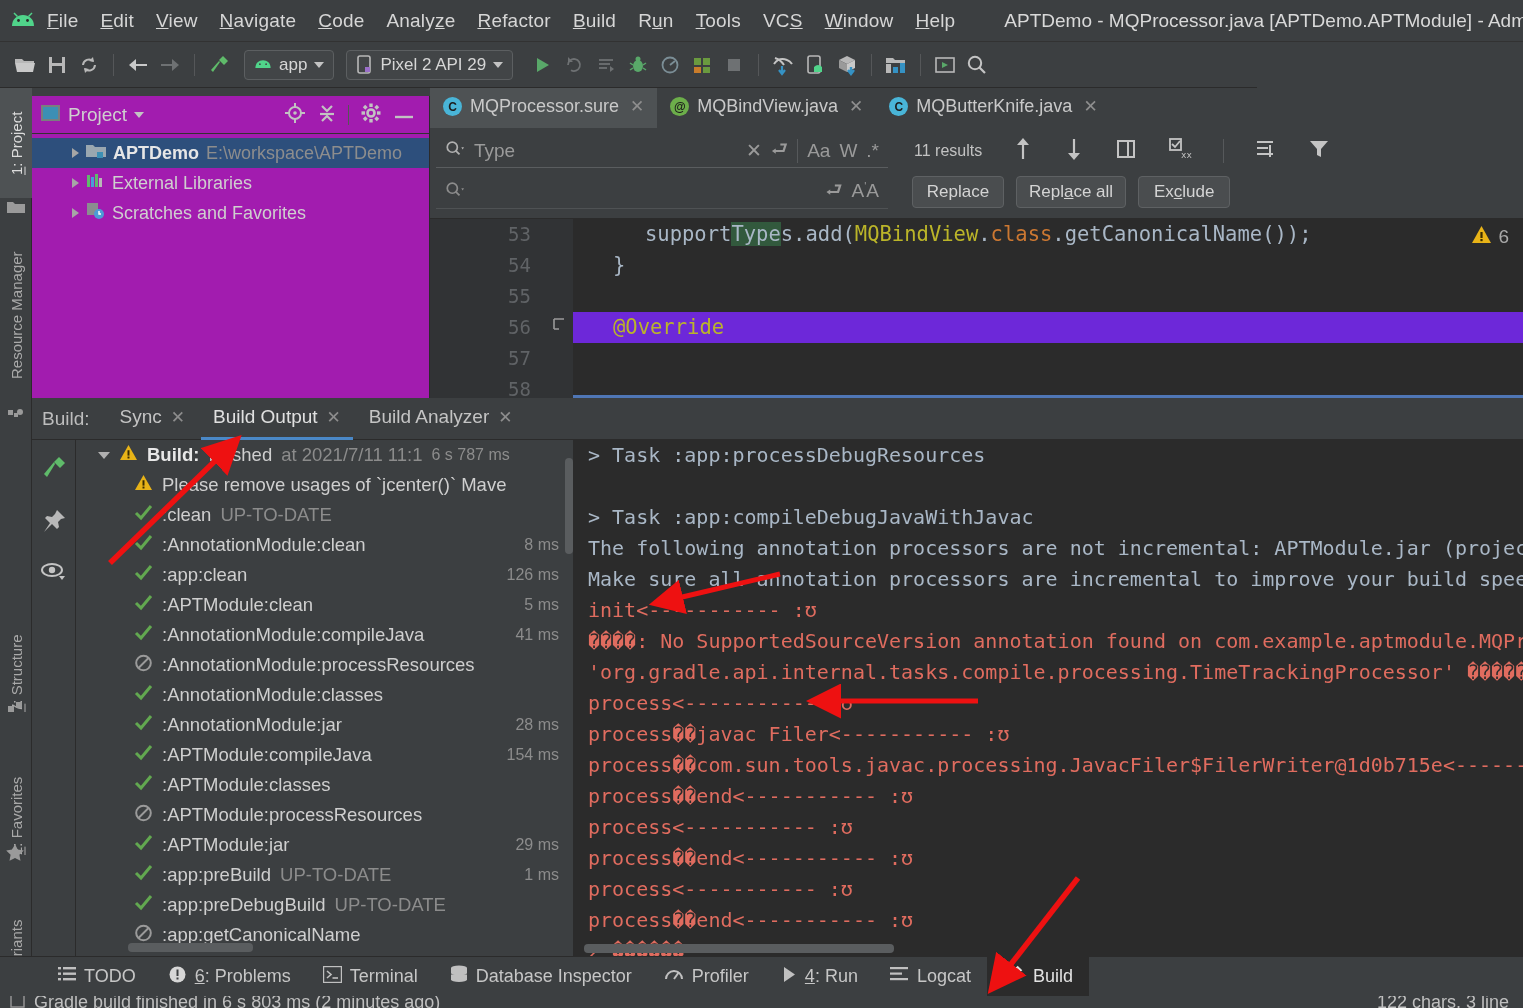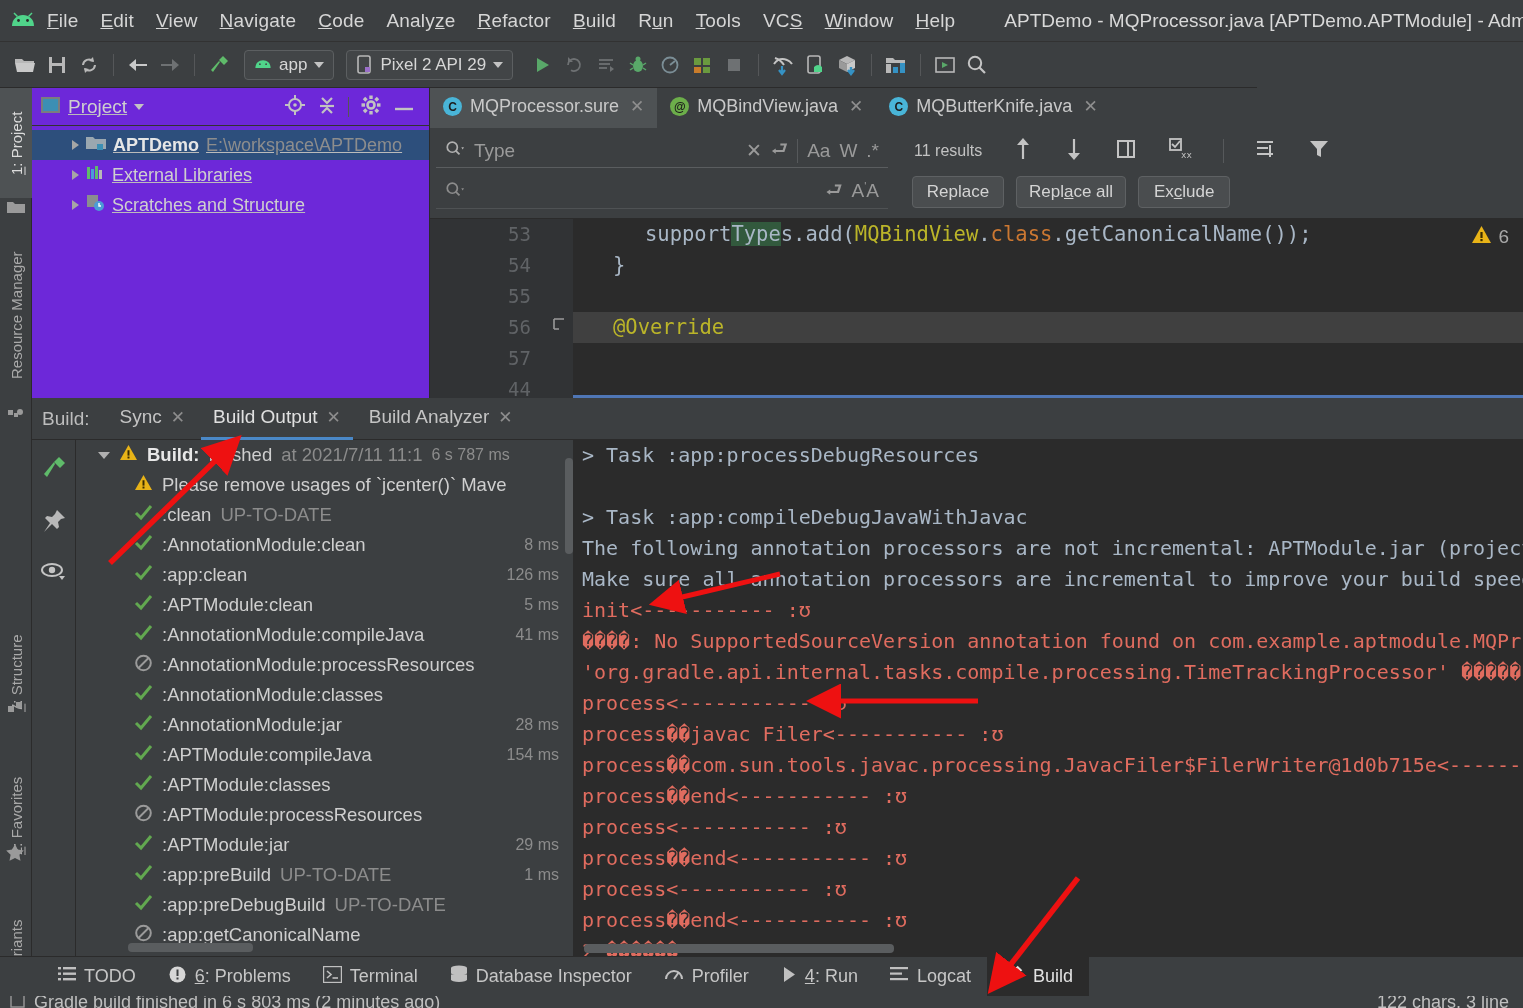--- a/index.html
+++ b/index.html
@@ -56,22 +56,22 @@
     writing-mode: vertical-rl; transform: rotate(180deg);
     font-size: 15px; color: #a9a9a9; text-align: center;
     padding: 7px 0; white-space: nowrap;
     display: flex; align-items: center; justify-content: center; gap: 6px;
   }
   .vtab.active { background: #4e5254; color: #dcdcdc; }
   .vtab u { text-decoration: underline; }
 
   
   .project-panel {
-    position: absolute; left: 32px; top: 88px; width: 398px; height: 310px;
-    background: #6d28d9; border-right: 1px solid #2b2b2b; text-decoration: underline;
+    position: absolute; left: 32px; top: 96px; width: 398px; height: 310px;
+    background: #a21caf; border-right: 1px solid #2b2b2b;
   }
   .pp-header {
     height: 38px; display: flex; align-items: center; padding: 0 8px; gap: 7px;
     border-bottom: 1px solid #323232;
   }
   .pp-title { font-size: 19px; color: #cfcfcf; }
   .pp-actions { margin-left: auto; display: flex; align-items: center; gap: 11px; padding-right: 6px;}
   .pp-tree { padding-top: 4px; font-size: 18px; }
   .tree-row {
     height: 30px; display: flex; align-items: center; gap: 7px; padding-left: 40px;
@@ -131,21 +131,21 @@
   .code-lines {
     position: absolute; left: 143px; top: 0; right: 0; height: 100%;
     font-family: "DejaVu Sans Mono", monospace; font-size: 20.5px; color: #a9b7c6;
   }
   .cline { height: 31px; line-height: 31px; white-space: pre; padding-left: 72px; }
   .gline { height: 31px; line-height: 31px; }
   .kw { color: #cc7832; }
   .anno { color: #bbb529; }
   .hl { background: #32593d; }
   .hl-cur { background: #32593d; outline: 1px solid #b5b5b5; }
-  .cline.selected { background: #404040; }
+  .cline.selected { background: #6d28d9; }
   .warn-count {
     position: absolute; right: 14px; top: 6px; display: flex; align-items: center; gap: 6px;
     font-size: 19px; color: #a9a9a9;
   }
   .sel-bar {
     position:absolute; left:143px; bottom:0; width: 1200px; height:6px; background:#4f76b5;
   }
 
   
   .build-panel {
@@ -183,21 +183,21 @@
   .bt-row.lvl1 { padding-left: 58px; }
   .bt-name b { font-weight: bold; color: #e8e8e8; }
   .bt-dim { color: #8c8c8c; }
   .bt-time { position: absolute; right: 14px; color: #8c8c8c; font-size: 16px; }
   .chev-d { width:0;height:0;border-left:6px solid transparent;border-right:6px solid transparent;border-top:7px solid #b0b0b0; }
 
   .bp-console {
     flex: 1; background: #2b2b2b; position: relative; overflow: hidden;
     font-family: "DejaVu Sans Mono", monospace; font-size: 20px;
   }
-  .con-line { height: 31px; line-height: 31px; white-space: pre; padding-left: 8px; color: #a9b7c6; }
+  .con-line { height: 31px; line-height: 31px; white-space: pre; padding-left: 14px; color: #a9b7c6; }
   .con-line.err { color: #e06c5f; }
   .con-line.blank { }
 
   .hscroll {
     position: absolute; height: 9px; background: #5a5d5f; border-radius: 4px;
   }
 
   
   .statusbar {
     position: absolute; left: 0; top: 956px; width: 1523px; height: 40px;
@@ -534,21 +534,21 @@
       </div>
       <div class="tree-row">
         <span class="arrow-r"></span>
         <span>
           <svg width="19" height="17" viewBox="0 0 19 17">
               <rect x="1" y="1" width="11" height="12" fill="#8a8d8f"></rect>
               <circle cx="13" cy="12" r="5" fill="#4c9cd6"></circle>
               <path d="M13 9 v3 h2" stroke="#fff" stroke-width="1.4" fill="none"></path>
             </svg>
         </span>
-        <span class="tree-label">Scratches and Structure</span>
+        <span class="tree-label">Scratches and Favorites</span>
       </div>
     </div>
   </div>
 
   <div class="editor-area">
 
     <div class="tabbar">
       <div class="etab active">
         <span class="badge-c">C</span>
         <span>MQProcessor.sure</span>
@@ -648,21 +648,21 @@
       </div>
     </div>
 
     <div class="code-wrap">
       <div class="gutter">
         <div class="gline">53</div>
         <div class="gline">54</div>
         <div class="gline">55</div>
         <div class="gline">56</div>
         <div class="gline">57</div>
-        <div class="gline">44</div>
+        <div class="gline">58</div>
       </div>
       <div class="fold-strip">
         <div style="position:absolute;left:6px;top:97px">
           <svg width="16" height="16" viewBox="0 0 16 16">
               <path d="M3 3 h10 M3 3 v10 M3 13 h5" stroke="#9a9a9a" stroke-width="1.6" fill="none"></path>
             </svg>
         </div>
       </div>
       <div class="code-lines">
         <div class="cline"><span>support</span><span class="hl">Type</span><span>s.add(</span><span class="anno">MQBindView</span><span>.</span><span class="kw">class</span><span>.getCanonicalName());</span></div>

